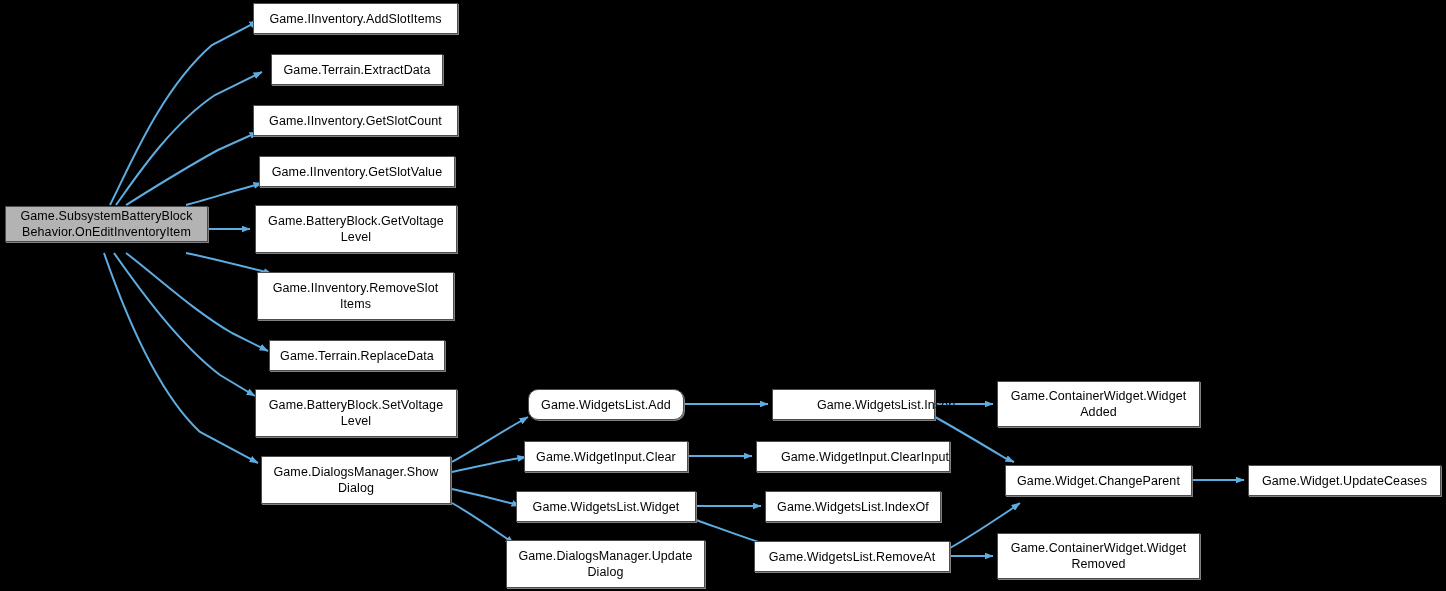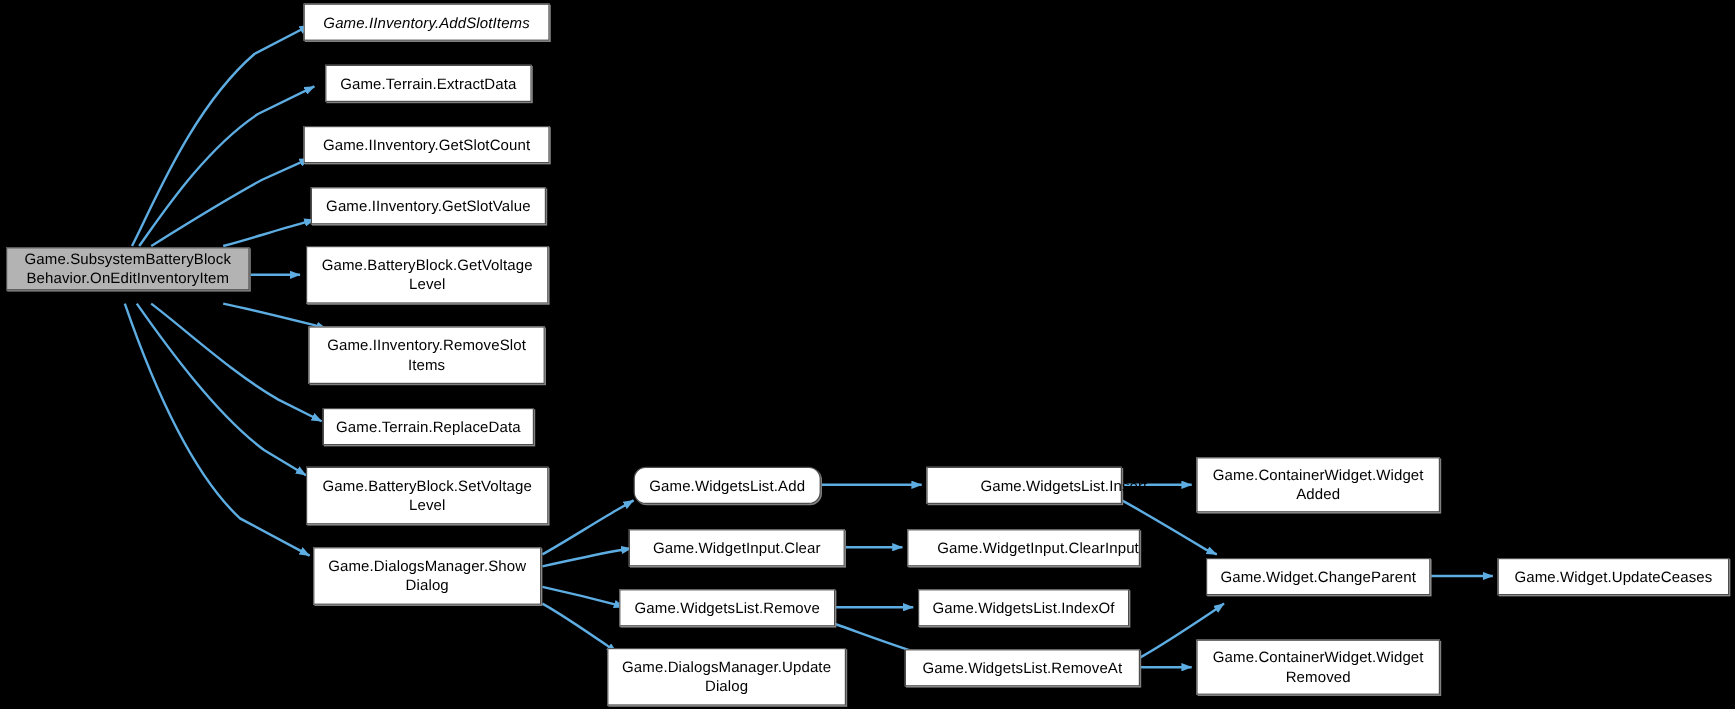--- a/index.html
+++ b/index.html
@@ -82,36 +82,36 @@
         <path d="M 935,417 C 955,428 985,446 1005,458 L 1014,462" fill="none" stroke="#5dade2" stroke-width="2" marker-end="url(#arrowhead)"></path>
         <path d="M 950,548 C 968,538 992,522 1010,510 L 1020,503" fill="none" stroke="#5dade2" stroke-width="2" marker-end="url(#arrowhead)"></path>
         <path d="M 950,556 L 993,556" fill="none" stroke="#5dade2" stroke-width="2" marker-end="url(#arrowhead)"></path>
         <path d="M 1192,480 L 1244,480" fill="none" stroke="#5dade2" stroke-width="2" marker-end="url(#arrowhead)"></path>
       </g>
   </svg>
 
   <div id="node-layer">
       <div class="node current" style="left: 5px; top: 206px; width: 203px; height: 36px;"><span class="node-label">Game.SubsystemBatteryBlock
 Behavior.OnEditInventoryItem</span></div>
-      <div class="node" style="left: 253px; top: 3px; width: 205px; height: 31px; font-style: italic;"><span class="node-label">Game.IInventory.AddSlotItems</span></div>
+      <div class="node" style="left: 253px; top: 3px; width: 205px; height: 31px;"><span class="node-label">Game.IInventory.AddSlotItems</span></div>
       <div class="node" style="left: 271px; top: 54px; width: 172px; height: 31px;"><span class="node-label">Game.Terrain.ExtractData</span></div>
       <div class="node" style="left: 253px; top: 105px; width: 205px; height: 31px;"><span class="node-label">Game.IInventory.GetSlotCount</span></div>
       <div class="node" style="left: 259px; top: 156px; width: 196px; height: 31px;"><span class="node-label">Game.IInventory.GetSlotValue</span></div>
       <div class="node" style="left: 255px; top: 205px; width: 202px; height: 48px;"><span class="node-label">Game.BatteryBlock.GetVoltage
 Level</span></div>
       <div class="node" style="left: 257px; top: 272px; width: 197px; height: 48px;"><span class="node-label">Game.IInventory.RemoveSlot
 Items</span></div>
       <div class="node" style="left: 269px; top: 340px; width: 176px; height: 31px;"><span class="node-label">Game.Terrain.ReplaceData</span></div>
       <div class="node" style="left: 255px; top: 389px; width: 202px; height: 48px;"><span class="node-label">Game.BatteryBlock.SetVoltage
 Level</span></div>
       <div class="node" style="left: 261px; top: 456px; width: 190px; height: 48px;"><span class="node-label">Game.DialogsManager.Show
 Dialog</span></div>
       <div class="node" style="left: 528px; top: 389px; width: 156px; height: 31px; border-radius: 10px;"><span class="node-label">Game.WidgetsList.Add</span></div>
-      <div class="node" style="left: 524px; top: 441px; width: 180px; height: 31px;"><span class="node-label">Game.WidgetInput.Clear</span></div>
-      <div class="node" style="left: 516px; top: 491px; width: 180px; height: 31px;"><span class="node-label">Game.WidgetsList.Remove</span></div>
+      <div class="node" style="left: 524px; top: 441px; width: 164px; height: 31px;"><span class="node-label">Game.WidgetInput.Clear</span></div>
+      <div class="node" style="left: 516px; top: 491px; width: 180px; height: 31px;"><span class="node-label">Game.WidgetsList.Widget</span></div>
       <div class="node" style="left: 506px; top: 540px; width: 199px; height: 48px;"><span class="node-label">Game.DialogsManager.Update
 Dialog</span></div>
       <div class="node" style="left: 772px; top: 389px; width: 163px; height: 31px; padding-left: 44px;"><span class="node-label">Game.WidgetsList.Insert</span></div>
       <div class="node" style="left: 756px; top: 441px; width: 194px; height: 31px; padding-left: 24px;"><span class="node-label">Game.WidgetInput.ClearInput</span></div>
       <div class="node" style="left: 765px; top: 491px; width: 176px; height: 31px; justify-content: center;"><span class="node-label">Game.WidgetsList.IndexOf</span></div>
       <div class="node" style="left: 754px; top: 541px; width: 196px; height: 31px;"><span class="node-label">Game.WidgetsList.RemoveAt</span></div>
       <div class="node" style="left: 997px; top: 381px; width: 203px; height: 46px;"><span class="node-label">Game.ContainerWidget.Widget
 Added</span></div>
       <div class="node" style="left: 1005px; top: 465px; width: 187px; height: 31px;"><span class="node-label">Game.Widget.ChangeParent</span></div>
       <div class="node" style="left: 997px; top: 533px; width: 203px; height: 46px;"><span class="node-label">Game.ContainerWidget.Widget

